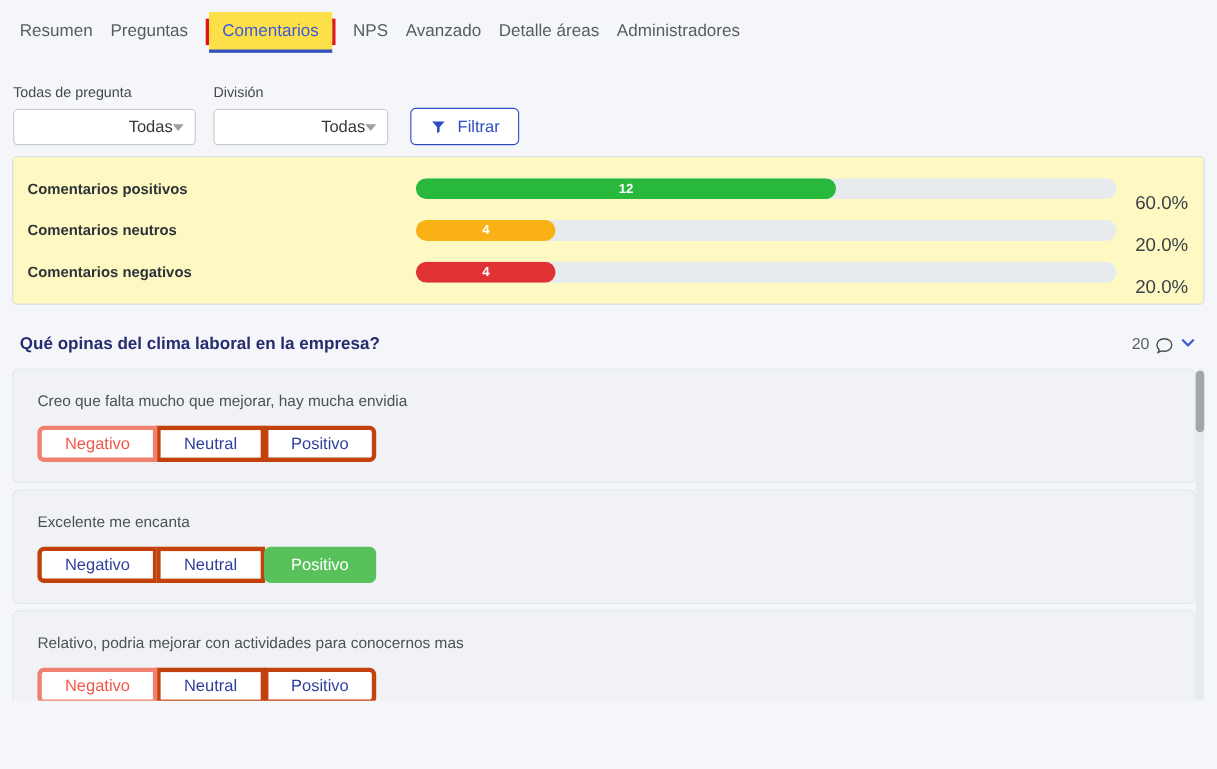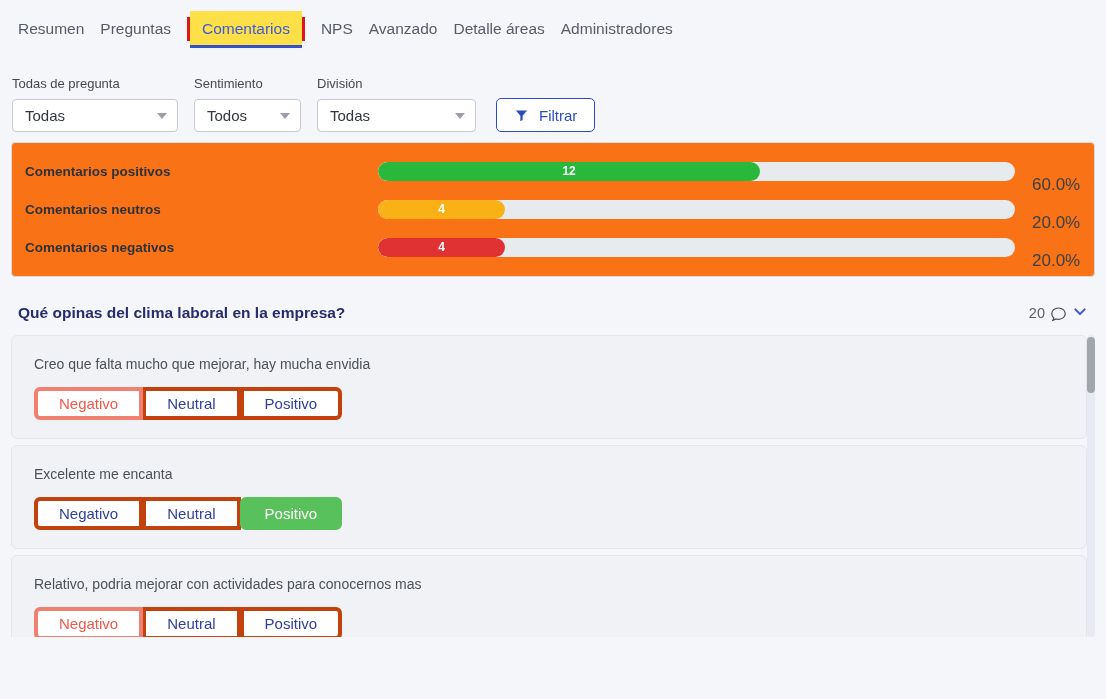--- a/index.html
+++ b/index.html
@@ -47,21 +47,21 @@
   .fgroup { display: flex; flex-direction: column; }
   .flabel {
     font-size: 13px; color: #44484e;
     margin-bottom: 8px;
   }
   .select {
     height: 33px;
     background: #ffffff;
     border: 1px solid #c7cad0;
     border-radius: 4px;
-    display: flex; align-items: center; justify-content: space-between;
+    display: flex; align-items: center; justify-content: flex-end;
     padding: 0 10px 0 12px;
     font-size: 15px; color: #33373d;
     cursor: pointer;
   }
   .w1 { width: 166px; }
   .w2 { width: 107px; }
   .w3 { width: 159px; }
   .caret {
     width: 0; height: 0;
     border-left: 5px solid transparent;
@@ -95,21 +95,21 @@
     font-family: "Liberation Sans", sans-serif;
     font-size: 15px; font-weight: 600;
     color: #c3c7cd;
     display: inline-flex; align-items: center; gap: 9px;
     cursor: default;
   }
 
   
   .stats {
     margin-top: 10px;
-    background: #f97316;
+    background: #fef9c3;
     border: 1px solid #d8dce2;
     border-radius: 4px;
     padding: 9px 0 10px 0;
   }
   .stat-row {
     display: flex; align-items: center;
     height: 38px;
   }
   .stat-label {
     width: 366px;
@@ -234,27 +234,20 @@
     <span class="tab">Avanzado</span>
     <span class="tab">Detalle áreas</span>
     <span class="tab">Administradores</span>
   </nav>
 
   <div class="filters">
     <div class="fgroup">
       <div class="flabel">Todas de pregunta</div>
       <div class="select w1">
         <span>Todas</span>
-        <span class="caret"></span>
-      </div>
-    </div>
-    <div class="fgroup">
-      <div class="flabel">Sentimiento</div>
-      <div class="select w2">
-        <span>Todos</span>
         <span class="caret"></span>
       </div>
     </div>
     <div class="fgroup">
       <div class="flabel">División</div>
       <div class="select w3">
         <span>Todas</span>
         <span class="caret"></span>
       </div>
     </div>

